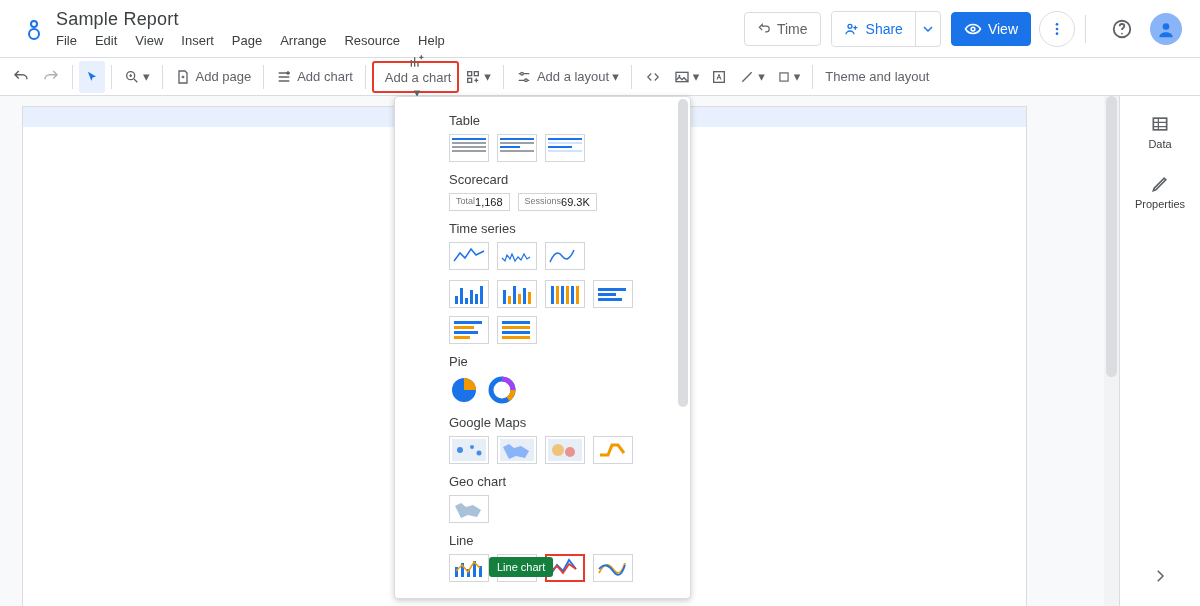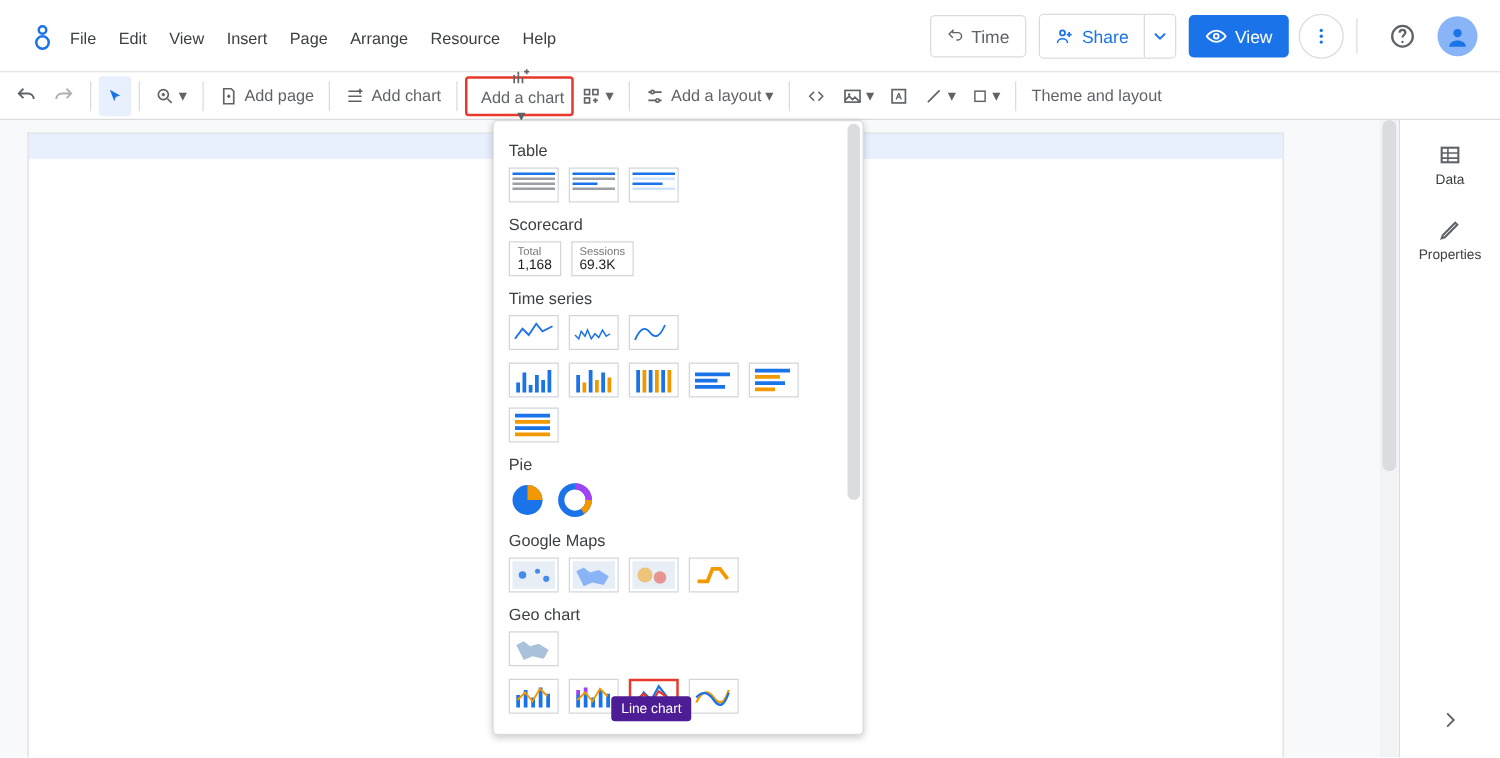--- a/index.html
+++ b/index.html
@@ -41,33 +41,33 @@
 .page::before{content:"";position:absolute;left:0;right:0;top:0;height:20px;background:#e8f0fe;}
 .vscroll { position:absolute; right:0; top:0; bottom:0; width:15px; background:#f1f3f4;}
 .vthumb { position:absolute; top:0; left:2px; right:2px; height:55%; background:#dadce0; border-radius:6px;}
 
 .right-rail { width:81px; border-left:1px solid #dadce0; display:flex; flex-direction:column; align-items:center; padding-top:18px; gap:24px;}
 .rail-item { display:flex; flex-direction:column; align-items:center; gap:4px; font-size:11px; color:#3c4043; cursor:pointer;}
 .rail-expand { margin-top:auto; margin-bottom:10px; width:40px;height:40px;display:flex;align-items:center;justify-content:center;color:#5f6368;cursor:pointer;}
 
 
 .dropdown { position:absolute; left:394px; top:96px; width:297px; background:#fff; border:1px solid #dadce0; border-radius:4px; box-shadow:0 2px 6px rgba(0,0,0,.2); z-index:10;}
-.dd-scroll { max-height:502px; overflow:hidden; position:relative;}
+.dd-scroll { max-height:502px; overflow:hidden; position:relative;padding-left:42px;}
 .dd-inner { padding:10px 12px 6px 12px;}
 .dd-cat { font-size:13px; color:#3c4043; margin:6px 0 6px 0;}
 .dd-row { display:flex; gap:8px; margin-bottom:10px; flex-wrap:wrap;}
 .dd-tile { width:40px; height:28px; border:1px solid #d2d6db; background:#fff; display:flex; align-items:center; justify-content:center; cursor:pointer; position:relative;}
 .dd-tile.sel { border:2px solid #e8392b; }
-.dd-scorecard { border:1px solid #d2d6db; padding:2px 6px; display:flex;flex-direction:column;align-items:flex-start; cursor:pointer;}
+.dd-scorecard { border:1px solid #d2d6db; padding:2px 6px; display:flex;align-items:flex-start; cursor:pointer;}
 .dd-sc-lbl{font-size:9px;color:#777;}
 .dd-sc-val{font-size:11px;color:#202124;}
 .dd-vscroll{position:absolute;right:2px;top:2px;bottom:2px;width:10px;}
 .dd-thumb{position:absolute;top:0;left:0;right:0;height:62%;background:#dadce0;border-radius:5px;}
 
-.tooltip { position:absolute; background:#4c1d95; color:#fff; font-size:11px; padding:4px 8px; border-radius:3px; white-space:nowrap; z-index:20;}
+.tooltip { position:absolute; background:#15803d; color:#fff; font-size:11px; padding:4px 8px; border-radius:3px; white-space:nowrap; z-index:20;}
 
 
 .tbl-lines{width:34px;height:20px;display:flex;flex-direction:column;gap:2px;}
 .tbl-lines span{height:2px;background:#9aa0a6;}
 .tbl-lines .b{background:#1a73e8;}
 .bars{display:flex;align-items:flex-end;gap:2px;height:20px;}
 .bars span{width:3px;background:#1a73e8;}
 .bars .o{background:#f29900;}
 .hbar{display:flex;flex-direction:column;gap:2px;width:30px;}
 .hbar span{height:3px;background:#1a73e8;}
@@ -76,20 +76,21 @@
 </style>
 </head>
 <body>
 
 <div class="header">
   <svg class="logo" viewBox="0 0 24 24">
       <circle cx="12" cy="7" r="3" fill="none" stroke="#1a73e8" stroke-width="2"></circle>
       <circle cx="12" cy="17" r="5" fill="none" stroke="#1a73e8" stroke-width="2"></circle>
     </svg>
   <div class="title-block">
+    <div class="doc-title">Sample Report</div>
     <div class="menus">
       <span>File</span>
       <span>Edit</span>
       <span>View</span>
       <span>Insert</span>
       <span>Page</span>
       <span>Arrange</span>
       <span>Resource</span>
       <span>Help</span>
     </div>
@@ -453,20 +454,21 @@
 
     <div class="dd-cat">Geo chart</div>
     <div class="dd-row">
       <div class="dd-tile">
             <svg width="34" height="22">
               <path d="M3 8l6-3 5 4 7-2 8 5-4 7-9-2-7 3z" fill="#a9c1d9"></path>
             </svg>
           </div>
     </div>
 
+    <div class="dd-cat">Line</div>
     <div class="dd-row">
       <div class="dd-tile">
             <svg width="34" height="22">
               <g>
                 <rect x="3" y="10" width="3" height="10" fill="#1a73e8"></rect>
                 <rect x="9" y="6" width="3" height="14" fill="#1a73e8"></rect>
                 <rect x="15" y="12" width="3" height="8" fill="#1a73e8"></rect>
                 <rect x="21" y="4" width="3" height="16" fill="#1a73e8"></rect>
                 <rect x="27" y="9" width="3" height="11" fill="#1a73e8"></rect>
                 <path d="M4 14l6-6 6 7 6-10 6 6" fill="none" stroke="#f29900" stroke-width="1.5"></path>

